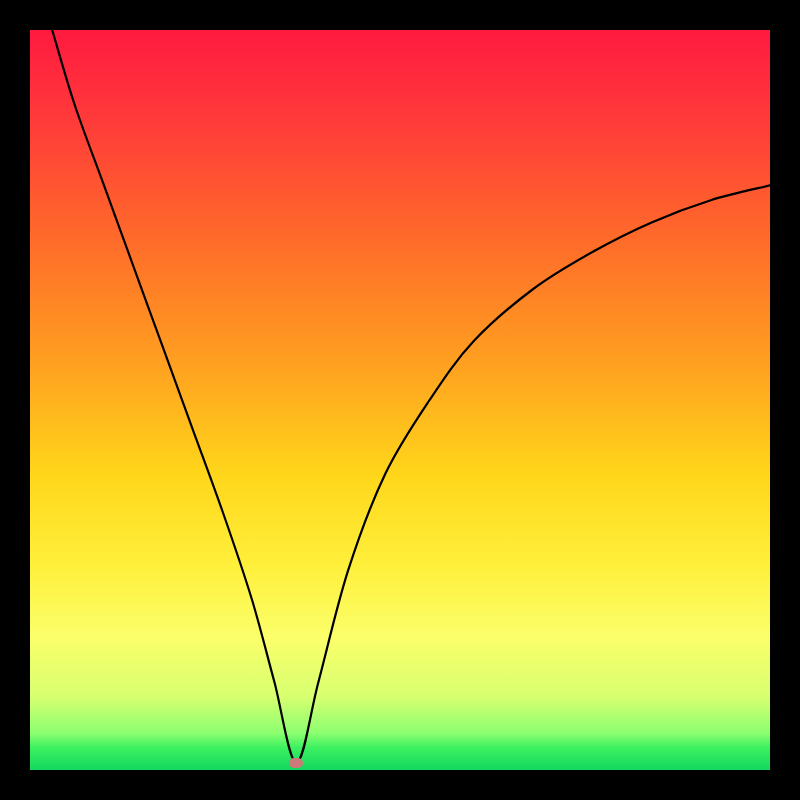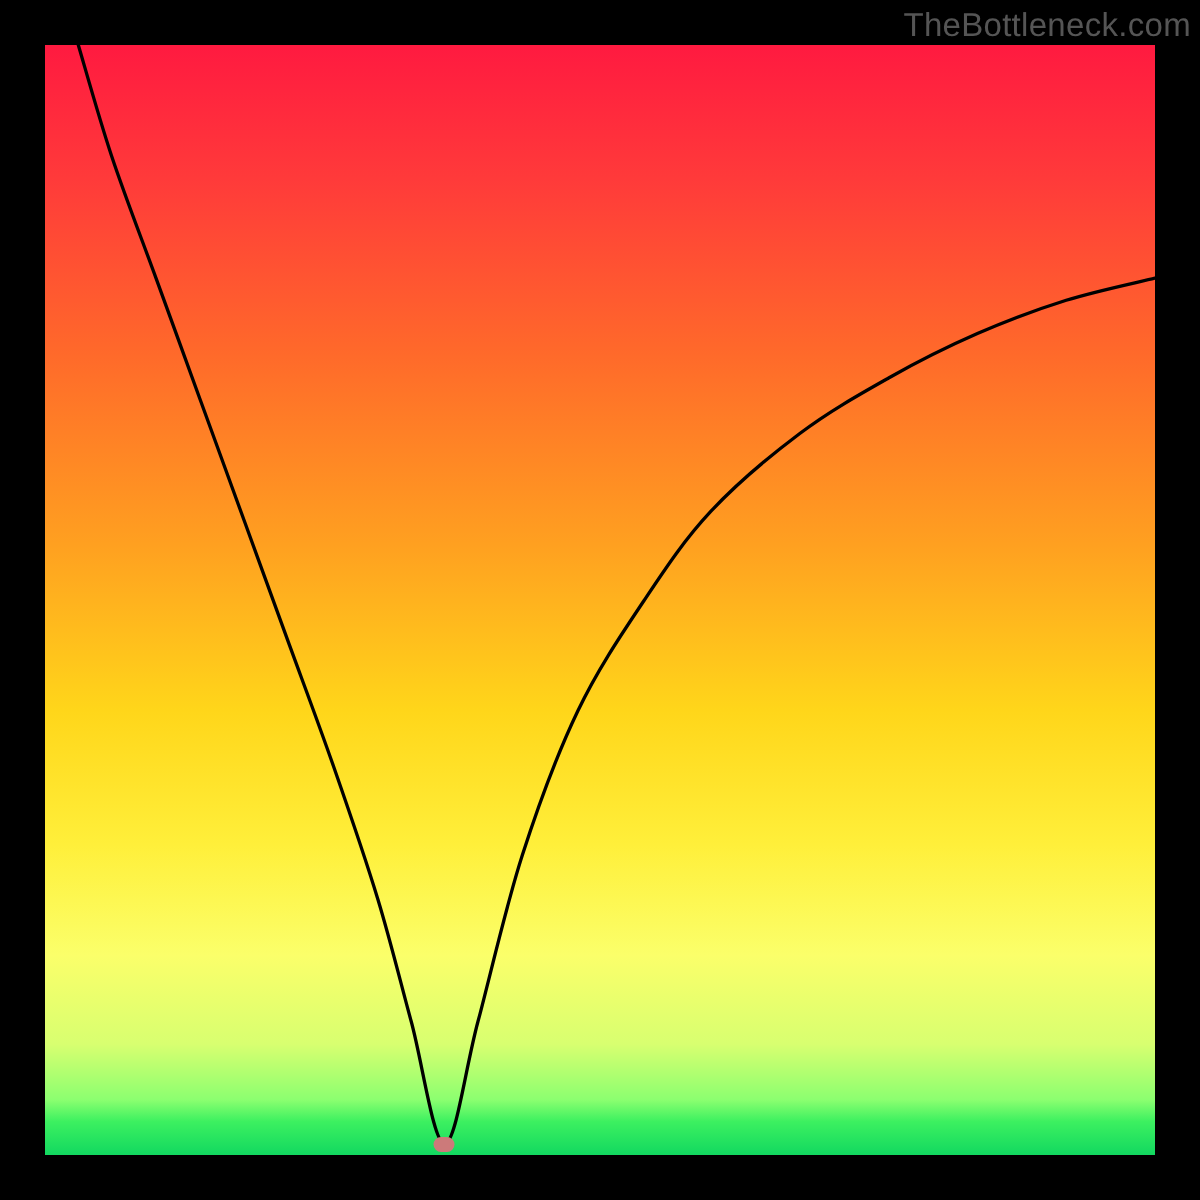--- a/index.html
+++ b/index.html
@@ -60,21 +60,20 @@
     height: 10px;
     border-radius: 5px;
     background: #cc7a7a;
     transform: translate(-50%, -50%);
   }
 </style>
 </head>
 <body>
 
 <div class="chart-wrap">
-  <div class="watermark">TheBottleneck.com</div>
 
   <div class="plot-area">
     <svg class="curve" viewBox="0 0 740 740" preserveAspectRatio="none">
       <path id="curve-path" fill="none" stroke="#000" stroke-width="2.2" stroke-linejoin="round" stroke-linecap="round" d="M 22.2 0.0 C 25.9 12.3, 35.8 48.1, 44.4 74.0 C 53.0 99.9, 64.1 128.3, 74.0 155.4 C 83.9 182.5, 93.7 209.7, 103.6 236.8 C 113.5 263.9, 123.3 291.1, 133.2 318.2 C 143.1 345.3, 152.9 372.5, 162.8 399.6 C 172.7 426.7, 182.5 452.6, 192.4 481.0 C 202.3 509.4, 213.4 541.4, 222.0 569.8 C 230.6 598.2, 236.8 624.1, 244.2 651.2 C 251.6 678.3, 259.0 732.6, 266.4 732.6 C 273.8 732.6, 280.0 683.3, 288.6 651.2 C 297.2 619.1, 307.1 574.7, 318.2 540.2 C 329.3 505.7, 341.6 472.4, 355.2 444.0 C 368.8 415.6, 384.8 392.2, 399.6 370.0 C 414.4 347.8, 426.7 329.3, 444.0 310.8 C 461.3 292.3, 483.5 273.8, 503.2 259.0 C 522.9 244.2, 542.7 233.1, 562.4 222.0 C 582.1 210.9, 601.9 201.0, 621.6 192.4 C 641.3 183.8, 661.1 176.4, 680.8 170.2 C 700.5 164.0, 730.1 157.9, 740.0 155.4"></path>
     </svg>
     <div class="marker" id="marker" style="left: 266.4px; top: 732.6px;"></div>
   </div>
 </div>
 
 </body></html>

